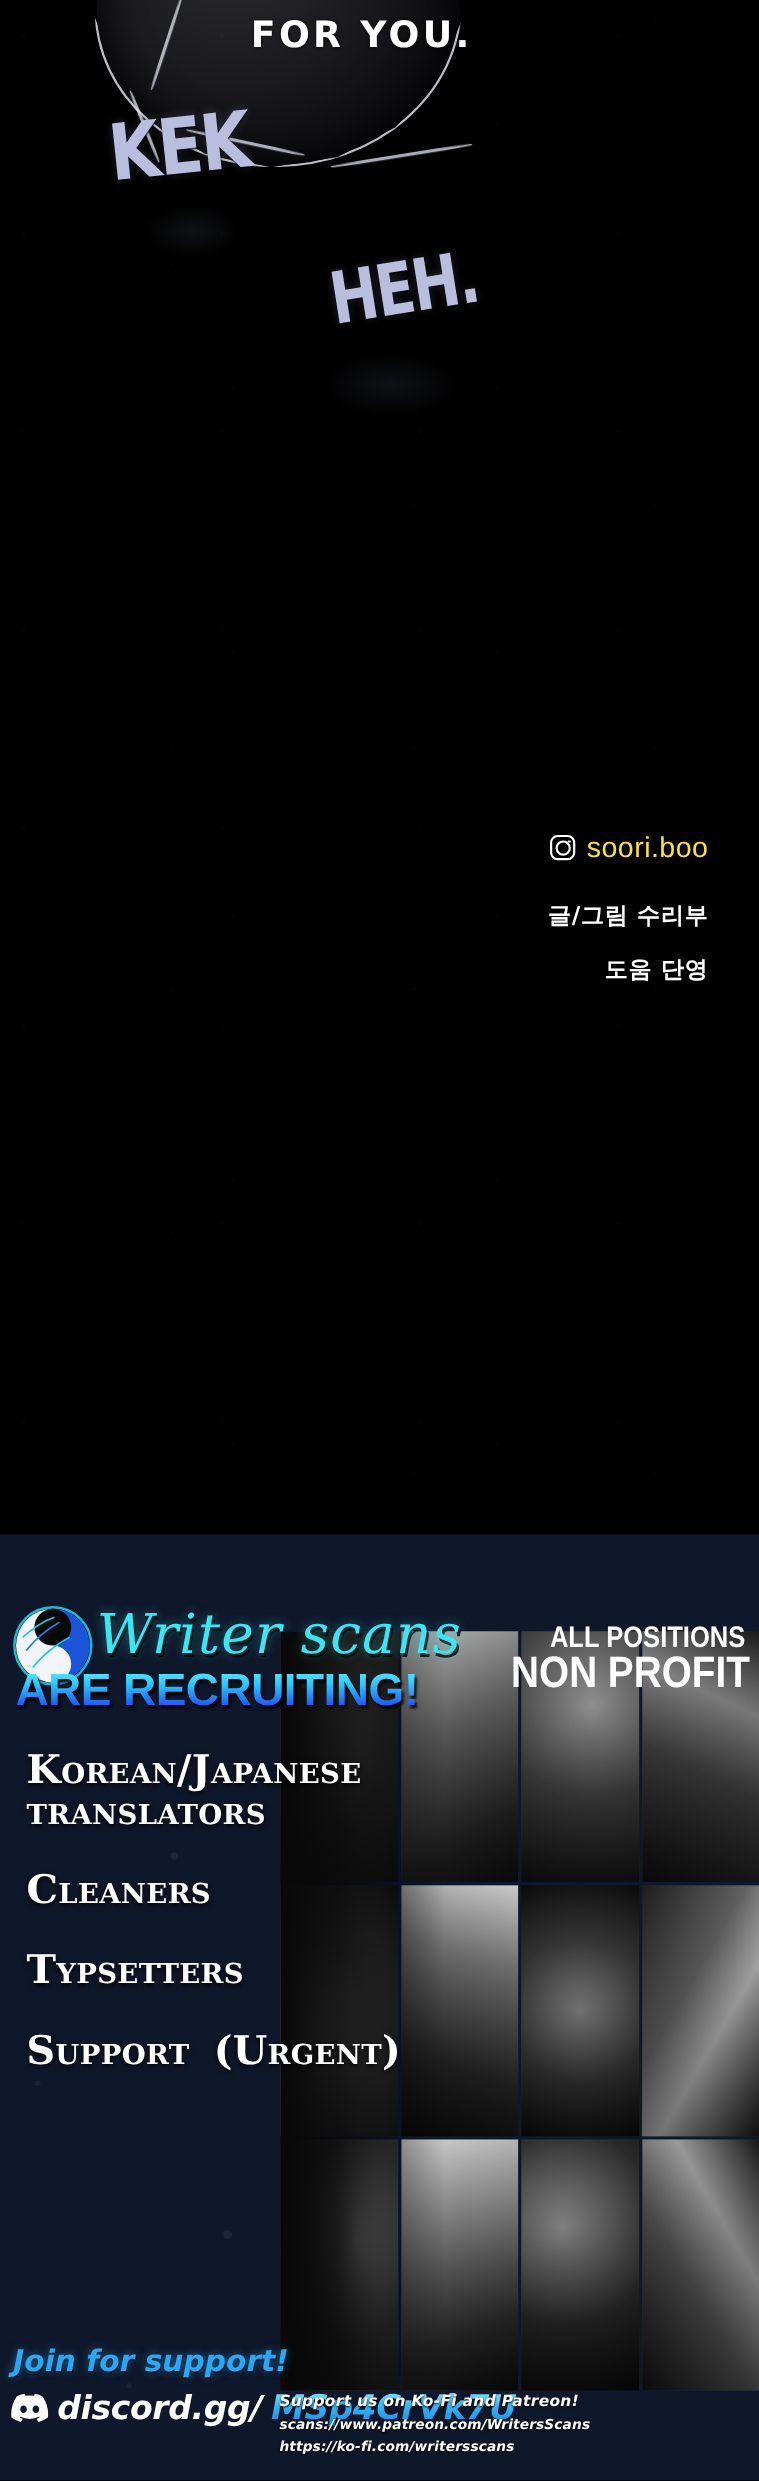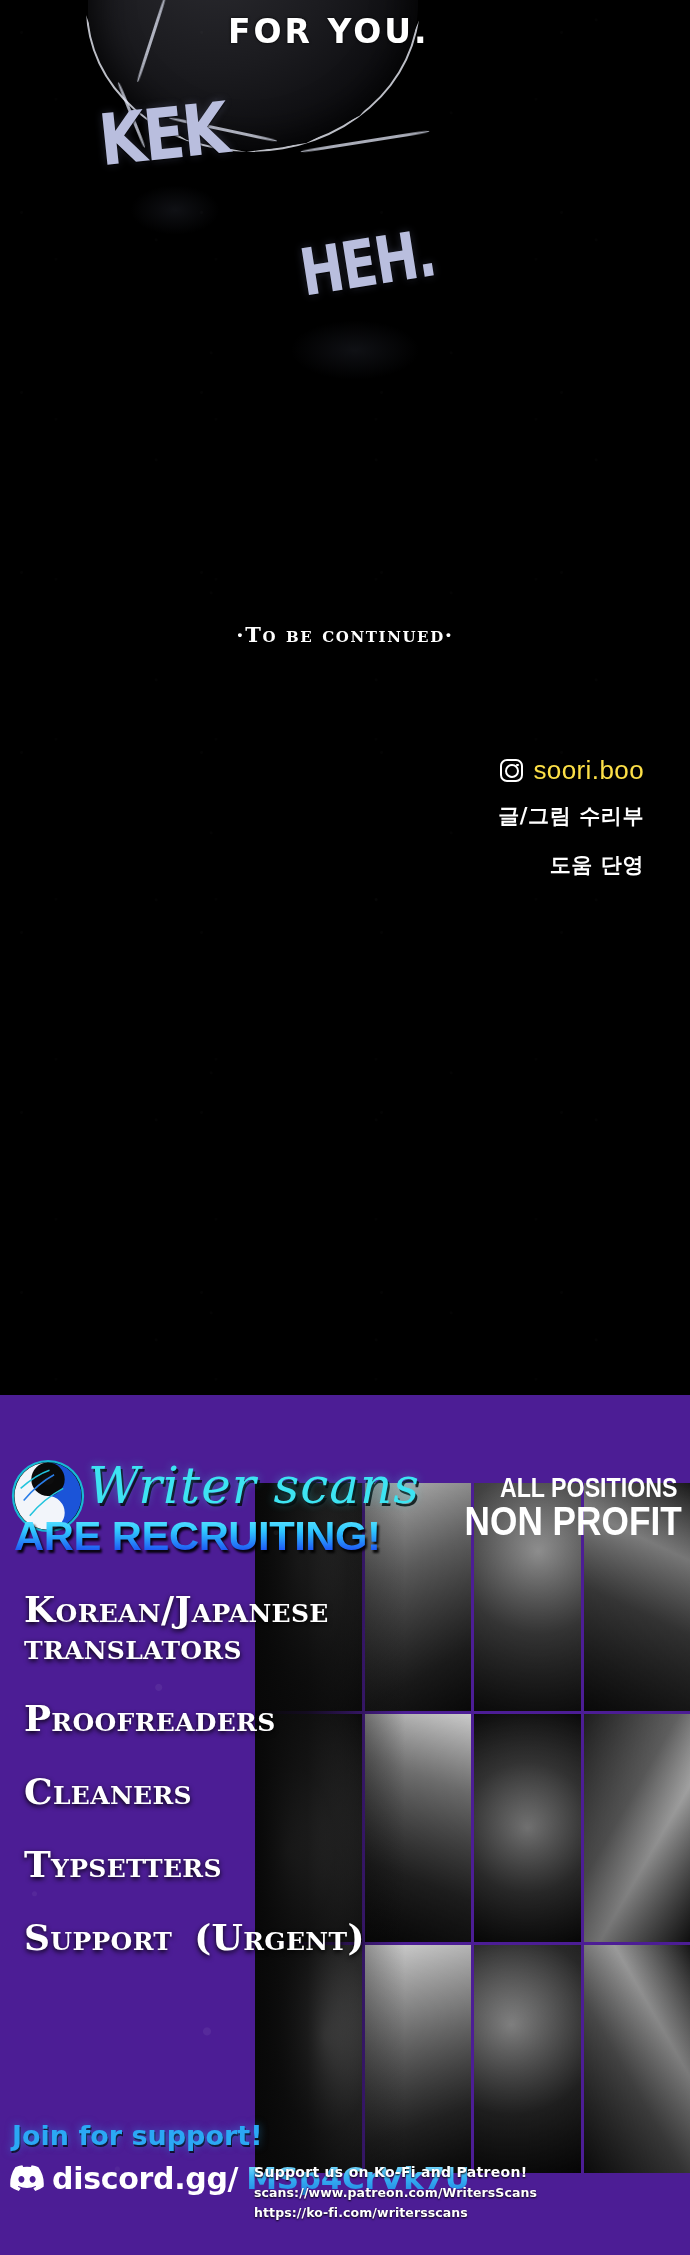--- a/index.html
+++ b/index.html
@@ -80,28 +80,28 @@
     content:""; position:absolute; left:50%; top:50%; transform:translate(-50%,-50%);
     width:10px; height:10px; border:2.2px solid #fff; border-radius:50%;
   }
   .ig-icon::after{
     content:""; position:absolute; right:2.5px; top:2.5px;
     width:2.6px; height:2.6px; background:#fff; border-radius:50%;
   }
   .ig-handle { font-size:26px; letter-spacing:.4px; color:#fde047; }
   .kr-line {
     font-family:"DejaVu Sans", sans-serif;
-    font-size:21px; font-weight:700; color:#fff; margin-top:16px; letter-spacing:.6px;
+    font-size:21px; font-weight:700; color:#fff; margin-top:32px; letter-spacing:.6px;
   }
   .kr-line.second { margin-top:21px; }
 
   
   #recruit-banner {
     position:absolute; left:0; top:1395px; width:690px; height:860px;
-    background:#4c1d95; overflow:hidden;
+    background:#0f172a; overflow:hidden;
   }
   .banner-speckles{
     position:absolute; inset:0; pointer-events:none; opacity:.85;
     background-image:
       radial-gradient(circle at 8% 12%, rgba(255,255,255,.10) 0 2.5px, transparent 3.5px),
       radial-gradient(circle at 23% 34%, rgba(255,255,255,.07) 0 3px, transparent 4px),
       radial-gradient(circle at 5% 58%, rgba(255,255,255,.06) 0 2px, transparent 3px),
       radial-gradient(circle at 30% 74%, rgba(255,255,255,.07) 0 3.5px, transparent 4.5px),
       radial-gradient(circle at 17% 90%, rgba(255,255,255,.05) 0 2px, transparent 3px),
       radial-gradient(circle at 40% 16%, rgba(255,255,255,.05) 0 2px, transparent 3px);
@@ -169,21 +169,21 @@
   #positions { position:absolute; left:24px; top:196px; width:250px; }
   .position {
     font-family:"DejaVu Serif", serif; font-variant:small-caps;
     font-size:36px; font-weight:700; color:#fff; line-height:1.02;
     letter-spacing:.3px; margin-bottom:36px;
     text-shadow:0 2px 5px rgba(0,0,0,.95);
   }
   .position .urgent { margin-left:22px; }
 
   
-  #banner-footer { position:absolute; left:0; bottom:11px; width:592px; height:132px; }
+  #banner-footer { position:absolute; left:0; bottom:0; width:592px; height:132px;font-style:italic; }
   .join-txt {
     position:absolute; left:12px; top:8px;
     font-family:"DejaVu Sans", sans-serif;
     font-size:27px; font-weight:700; color:#2ba8f5;
     text-shadow:0 0 8px rgba(43,168,245,.5), 1px 2px 0 rgba(0,0,0,.8);
   }
   .discord-row { position:absolute; left:10px; top:48px; display:flex; align-items:center; gap:8px; }
   .discord-icon { width:34px; height:26px; }
   .discord-url {
     font-family:"DejaVu Sans", sans-serif;
@@ -222,21 +222,20 @@
   <div class="haze" style="left:130px; top:185px; width:90px; height:50px;"></div>
   <div class="haze" style="left:290px; top:320px; width:130px; height:60px;"></div>
 
   <div class="grain"></div>
 
   <div class="txt-foryou">FOR YOU.</div>
 
   <div class="sfx sfx-kek">KEK</div>
   <div class="sfx sfx-heh">HEH.</div>
 
-  <div class="txt-tbc">·To be continued·</div>
 
   <div id="credits">
     <div class="ig-row">
       <span class="ig-icon"></span>
       <span class="ig-handle">soori.boo</span>
     </div>
     <div class="kr-line">글/그림 수리부</div>
     <div class="kr-line second">도움 단영</div>
   </div>
 </div>
@@ -284,23 +283,20 @@
   <div class="hdr-writer">Writer scans</div>
   <div class="hdr-allpos">ALL POSITIONS</div>
   <div class="hdr-nonprofit">NON PROFIT</div>
   <div class="hdr-recruiting">ARE RECRUITING!</div>
 
   <div id="positions">
     <div class="position">
       <span>Korean/Japanese translators</span>
     </div>
     <div class="position">
-      <span>Proofreaders</span>
-    </div>
-    <div class="position">
       <span>Cleaners</span>
     </div>
     <div class="position">
       <span>Typsetters</span>
     </div>
     <div class="position">
       <span>Support</span><span class="urgent">(Urgent)</span>
     </div>
   </div>
 

